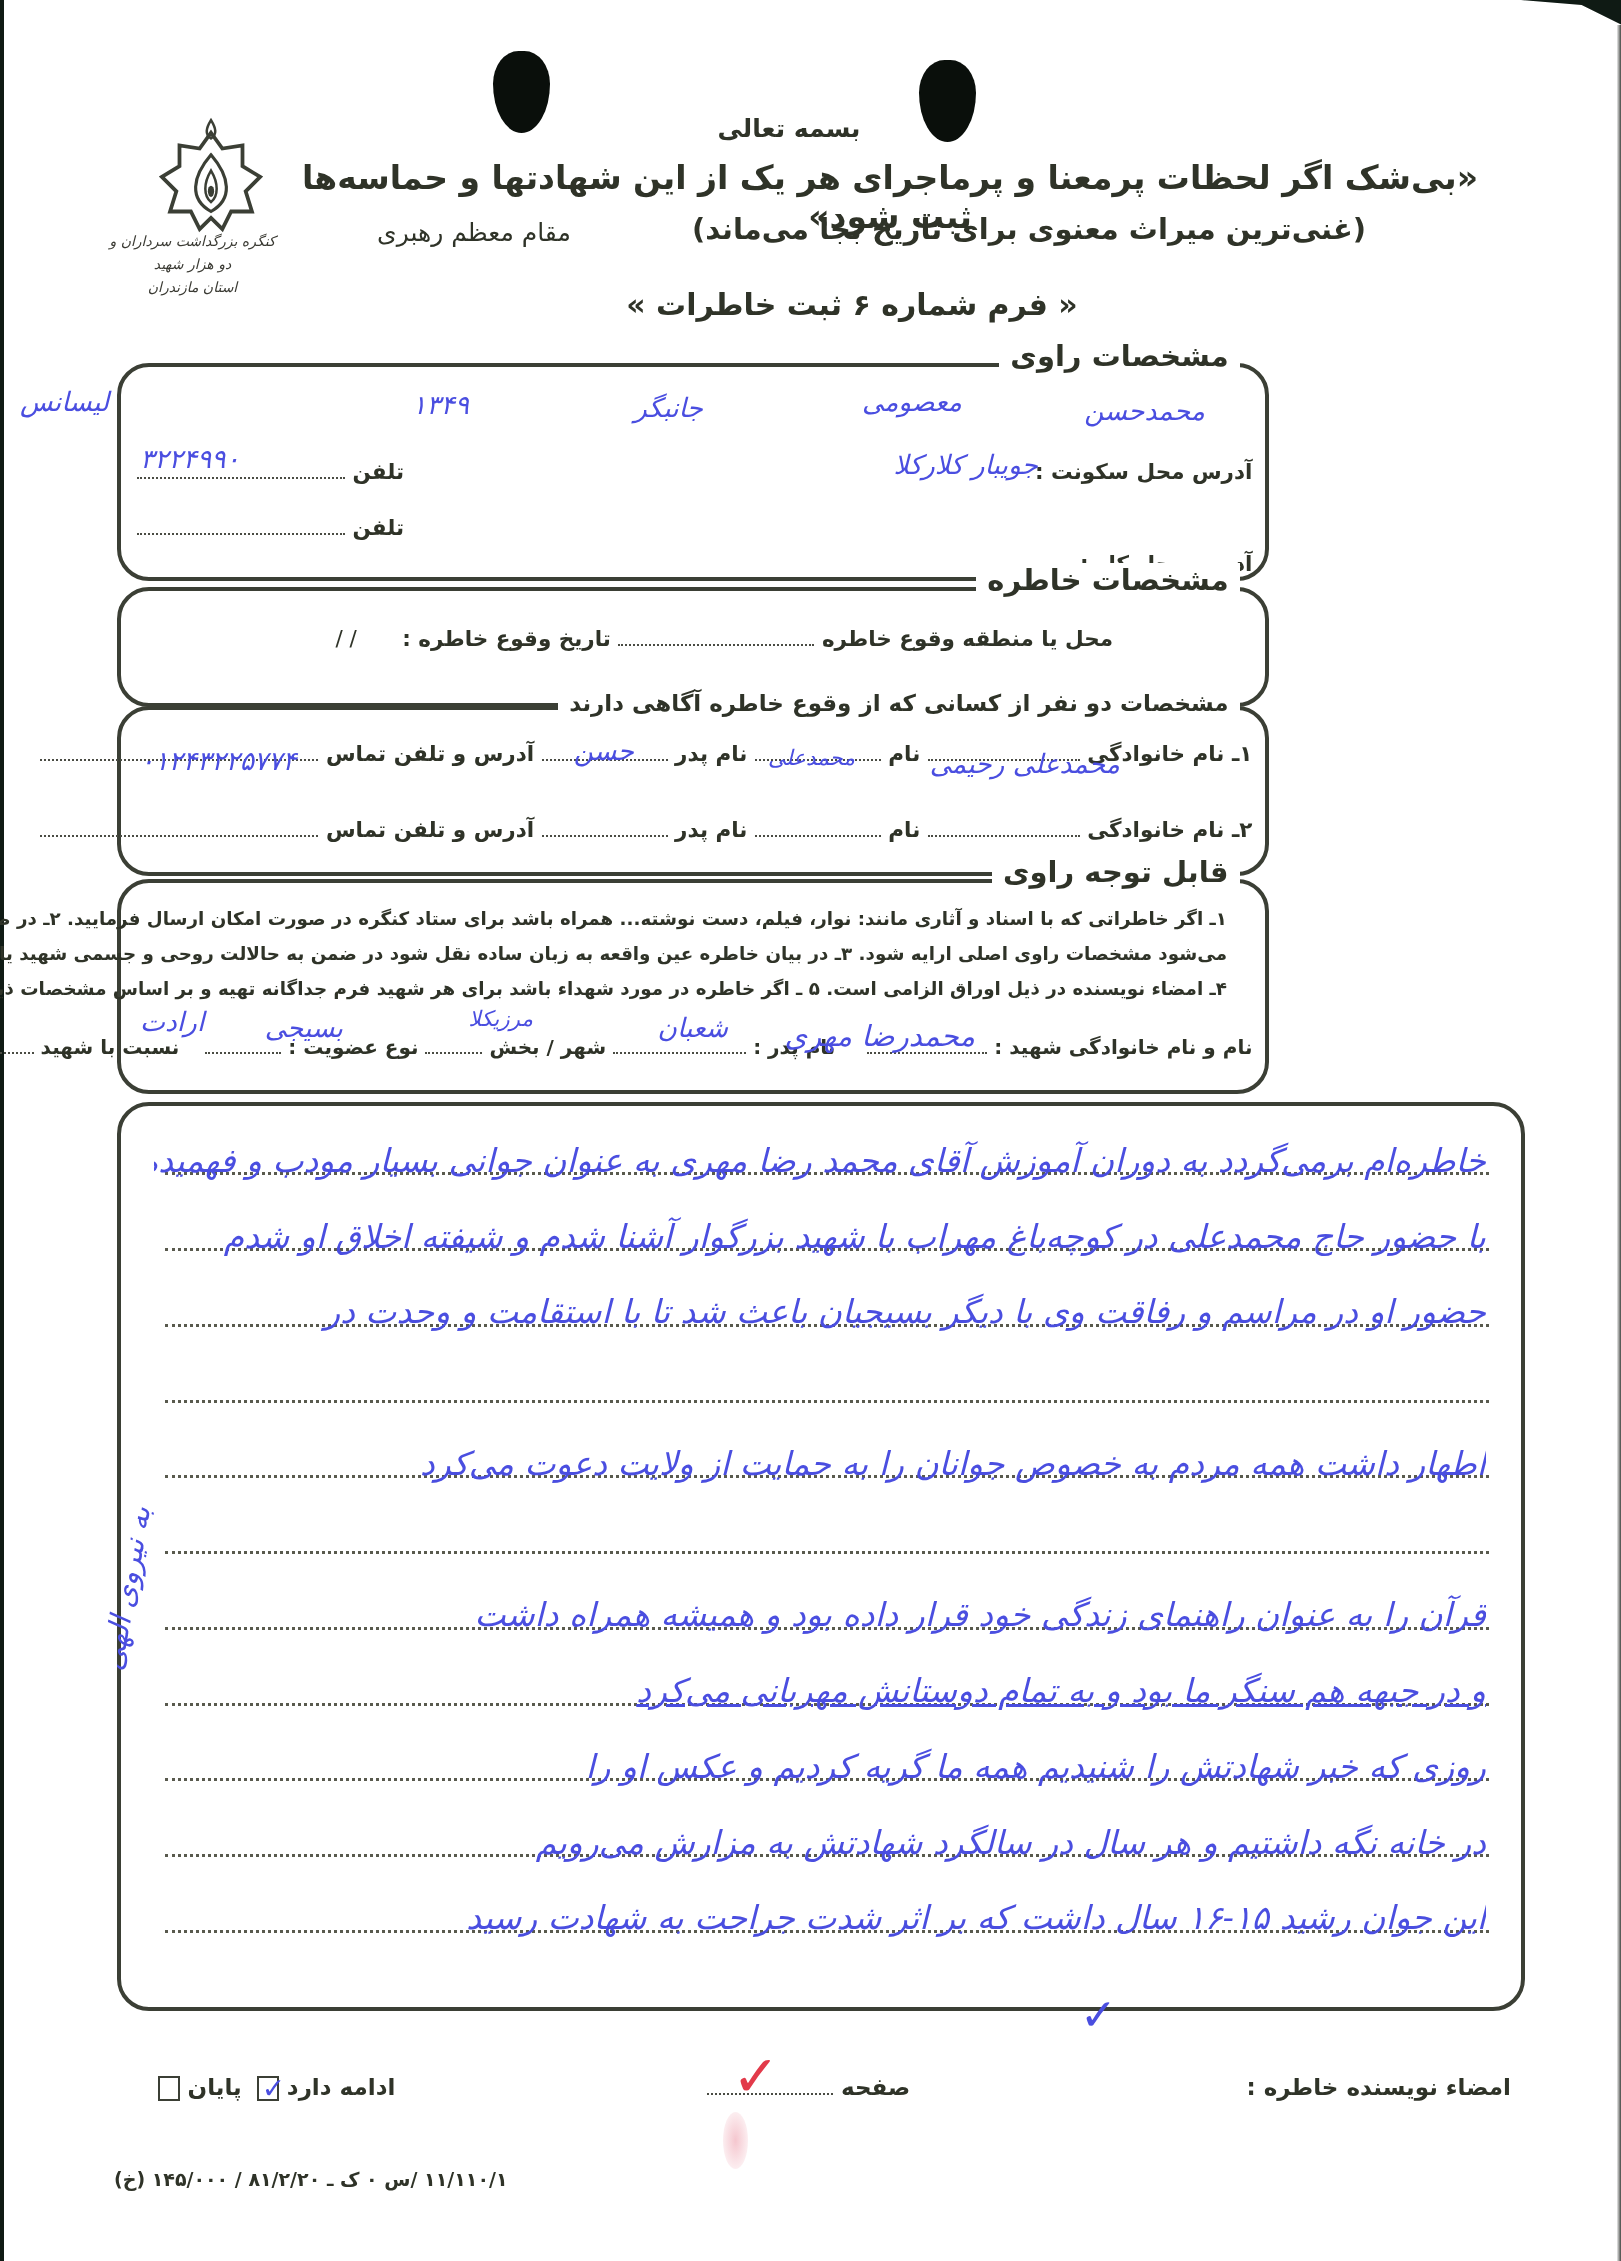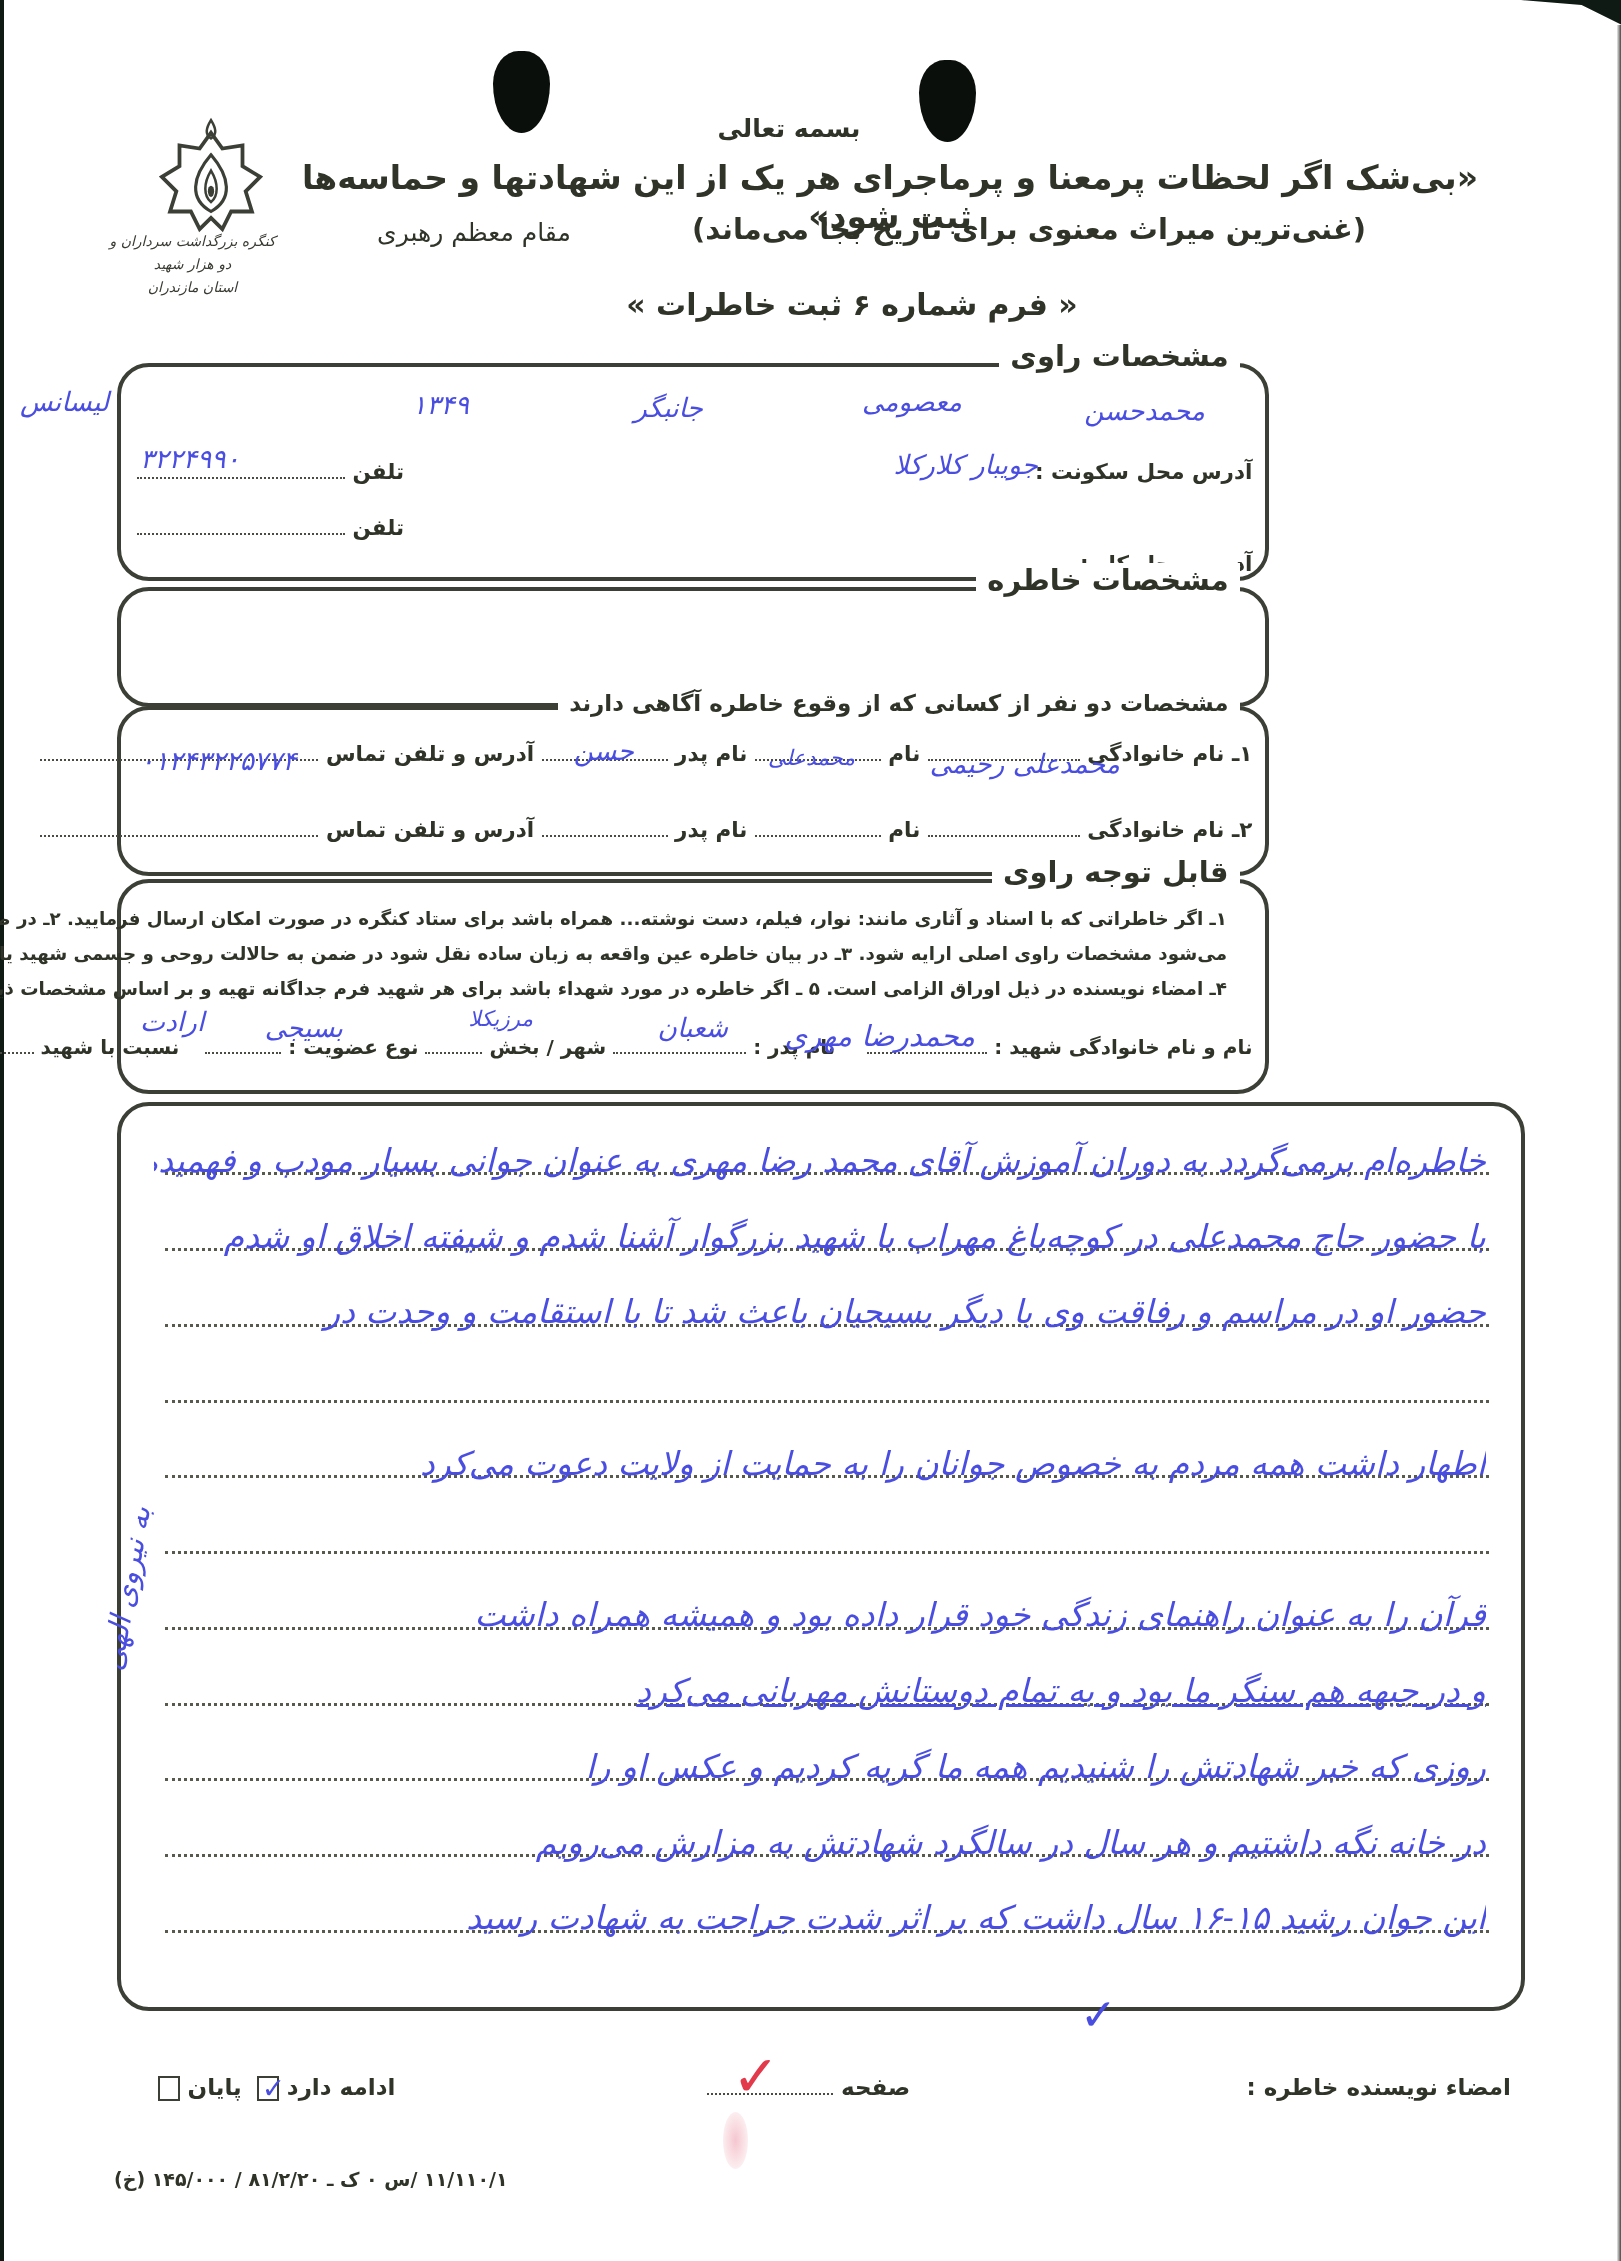--- a/index.html
+++ b/index.html
@@ -110,20 +110,26 @@
     <span>آدرس محل کار :</span>
   </div>
   <div class="row" style="left:16px; top:148px;">
     <span>تلفن</span>
     <span class="dots" style="width:208px;"></span>
   </div>
 </div>
 
 <div class="section-box" style="top:587px; height:120px;">
   <div class="section-label">مشخصات خاطره</div>
+  <div class="row" style="right:152px; top:35px;">
+    <span>محل یا منطقه وقوع خاطره</span>
+    <span class="dots" style="width:196px;"></span>
+    <span>تاریخ وقوع خاطره :</span>
+    <span style="margin-right:38px; font-weight:normal; letter-spacing:19px;">/      /</span>
+  </div>
 </div>
 
 <div class="section-box" style="top:706px; height:170px;">
   <div class="section-label small">مشخصات دو نفر از کسانی که از وقوع خاطره آگاهی دارند</div>
   <div class="row" style="right:12.6px; top:31px;">
     <span>۱ـ نام خانوادگی</span>
     <span class="dots" style="width:152px;"></span>
     <span>نام</span>
     <span class="dots" style="width:126px;"></span>
     <span>نام پدر</span>

